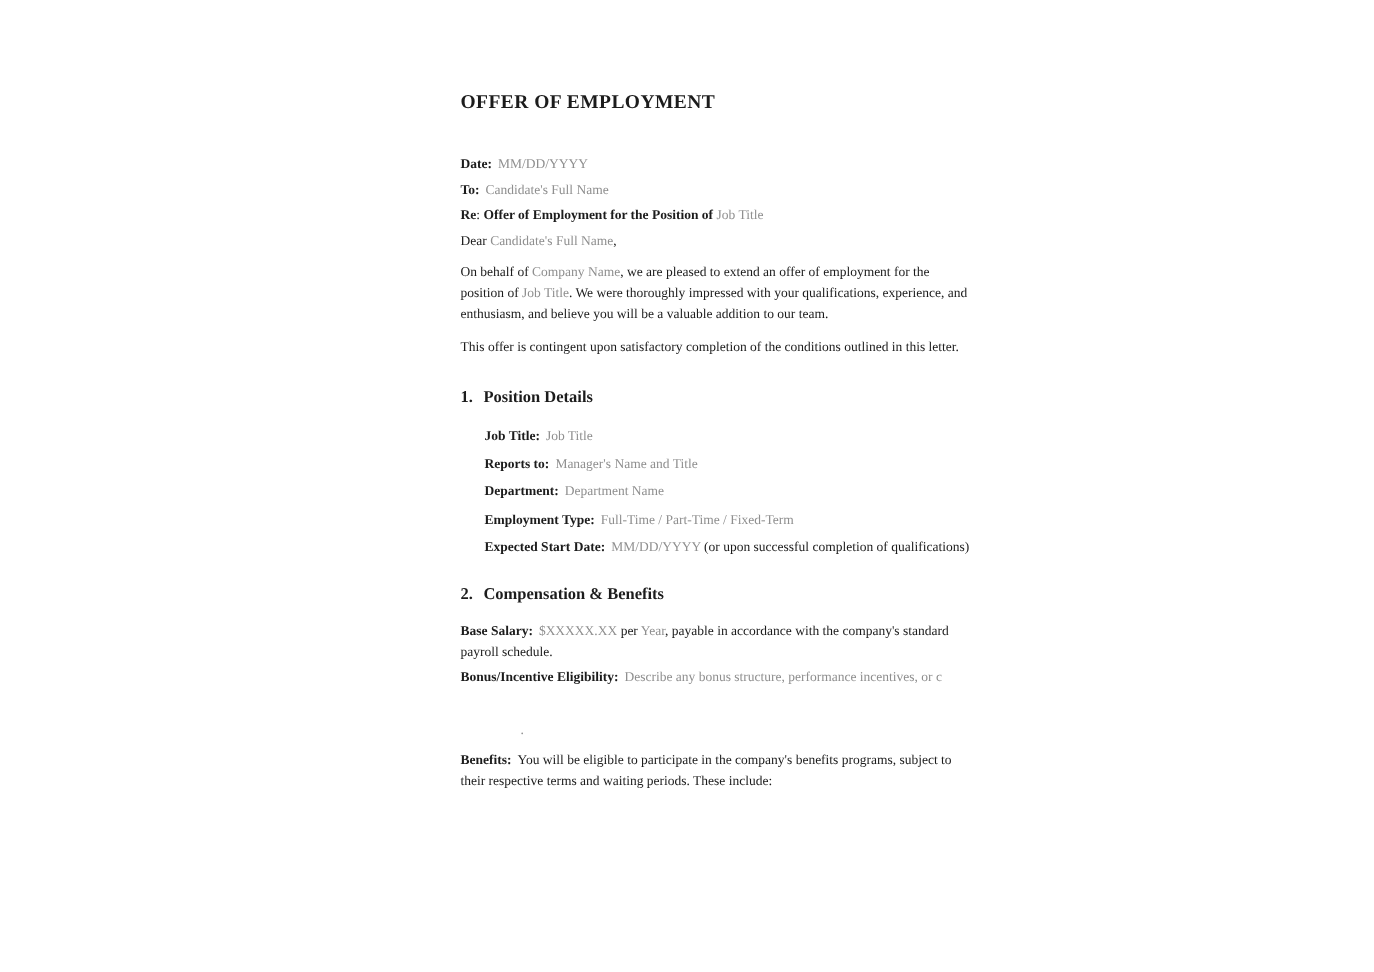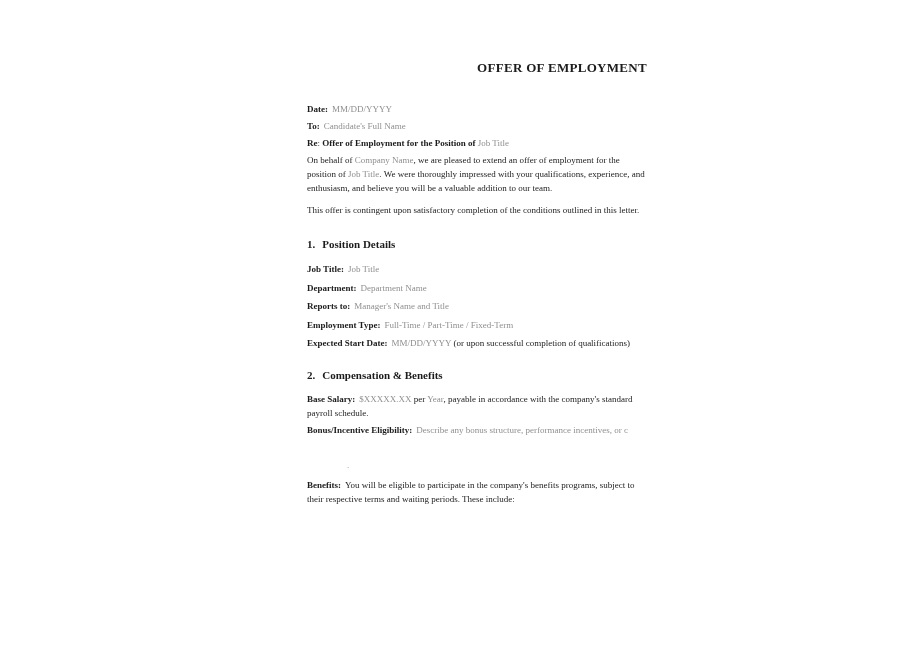--- a/index.html
+++ b/index.html
@@ -12,42 +12,42 @@
     color: #1c1c1c;
   }
   .doc {
     position: absolute;
     left: 307px; top: 60px;
     width: 340px;
   }
   .title {
     font-size: 13px;
     font-weight: bold;
-    text-align: right;
+    text-align: left;
     letter-spacing: 0.3px;
     line-height: 16px;
     margin: 0 0 26px 0;
   }
   p { margin: 0; font-size: 9px; line-height: 14px; }
   .field { margin-bottom: 3px; }
   .lbl { font-weight: bold; margin-right: 4px; }
   .ph { color: #8f8f8f; }
   .re-line { }
   .salutation { margin-bottom: 7px; }
   .para { margin-bottom: 8px; }
   .para-last { margin-bottom: 19px; }
   .sec {
     font-size: 11px;
     font-weight: bold;
     line-height: 16px;
     margin: 0 0 10px 0;
   }
   .sec .num { margin-right: 7px; }
   .sec2 { margin-top: 17px; margin-bottom: 9px; }
-  .detail { margin-bottom: 4.5px; }
+  .detail { margin-bottom: 4.5px; margin-left: 16px; }
   .base-salary { margin-bottom: 3px; }
   .bonus {
     white-space: nowrap;
     overflow: hidden;
     margin-bottom: 21px;
   }
   .orphan { padding-left: 40px; margin-bottom: 6px; }
 </style>
 </head>
 <body>
@@ -56,32 +56,33 @@
 
   <h1 class="title">OFFER OF EMPLOYMENT</h1>
 
   <p class="field"><span class="lbl">Date:</span><span class="ph">MM/DD/YYYY</span></p>
 
   <p class="field"><span class="lbl">To:</span><span class="ph">Candidate's Full Name</span></p>
 
 
   <p class="field re-line"><b>Re</b><span>: </span><b>Offer of Employment for the Position of </b><span class="ph">Job Title</span></p>
 
+  <p class="salutation"><span>Dear </span><span class="ph">Candidate's Full Name</span><span>,</span></p>
 
   <p class="para"><span>On behalf of </span><span class="ph">Company Name</span><span>, we are pleased to extend an offer of employment for the position of </span><span class="ph">Job Title</span><span>. We were thoroughly impressed with your qualifications, experience, and enthusiasm, and believe you will be a valuable addition to our team.</span></p>
 
   <p class="para para-last">This offer is contingent upon satisfactory completion of the conditions outlined in this letter.</p>
 
   <h2 class="sec"><span class="num">1.</span><span>Position Details</span></h2>
 
   <p class="field detail"><span class="lbl">Job Title:</span><span class="ph">Job Title</span></p>
 
+  <p class="field detail"><span class="lbl">Reports to:</span><span class="ph">Manager's Name and Title</span></p>
+
   <p class="field detail"><span class="lbl">Department:</span><span class="ph">Department Name</span></p>
-
-  <p class="field detail"><span class="lbl">Reports to:</span><span class="ph">Manager's Name and Title</span></p>
 
 
   <p class="field detail"><span class="lbl">Employment Type:</span><span class="ph">Full-Time / Part-Time / Fixed-Term</span></p>
 
   <p class="field detail"><span class="lbl">Expected Start Date:</span><span class="ph">MM/DD/YYYY</span><span> (or upon successful completion of qualifications)</span></p>
 
   <h2 class="sec sec2"><span class="num">2.</span><span>Compensation &amp; Benefits</span></h2>
 
   <p class="para base-salary"><span class="lbl">Base Salary:</span><span class="ph">$XXXXX.XX</span><span> per </span><span class="ph">Year</span><span>, payable in accordance with the company's standard payroll schedule.</span></p>
 

